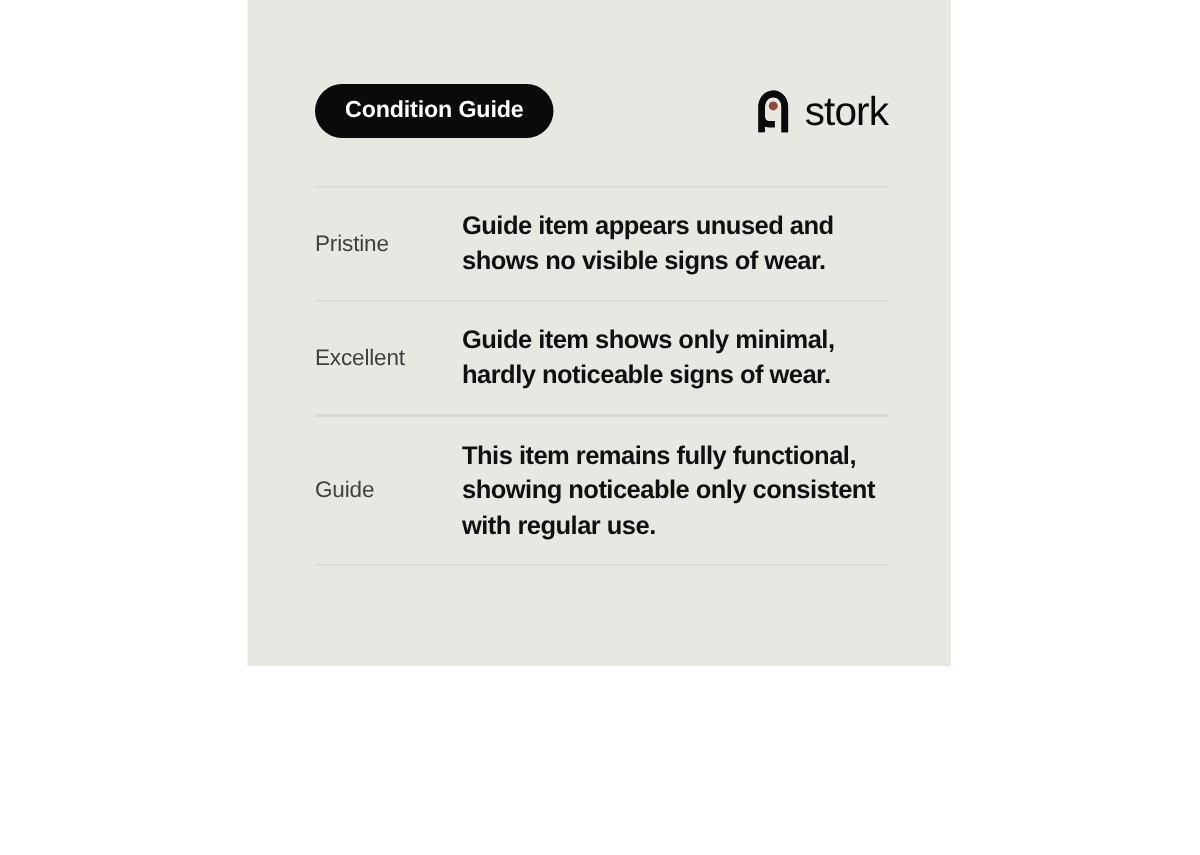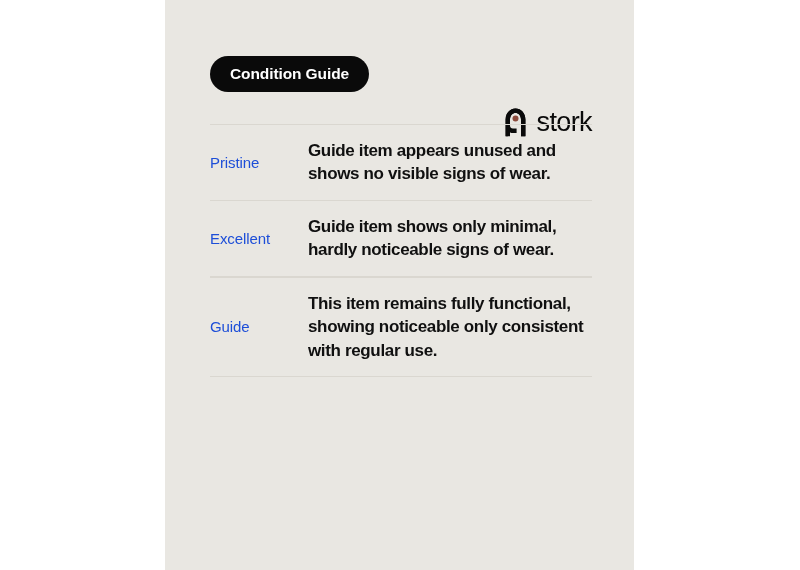--- a/index.html
+++ b/index.html
@@ -21,21 +21,21 @@
     height: 570px;
     background: #FFFFFF;
   }
 
   
   #card {
     position: absolute;
     left: 165px;
     top: 0;
     width: 469px;
-    height: 570px;
+    height: 444px;
     background: #E9E7E2;
     box-sizing: border-box;
   }
 
   
   .header {
     position: absolute;
     left: 45px;
     top: 56px;
     width: 382px;
@@ -62,21 +62,20 @@
   }
 
   .brand {
     position: absolute;
     right: 0;
     top: 0;
     height: 36px;
     display: flex;
     align-items: center;
     gap: 8px;
-    margin-top: 48px;
   }
 
   .brand-mark {
     width: 25px;
     height: 30px;
     display: block;
     flex: 0 0 auto;
   }
 
   .brand-word {
@@ -106,21 +105,21 @@
     display: flex;
     align-items: center;
     min-height: 72px;
     padding: 14px 0;
     box-sizing: border-box;
   }
 
   .row-label {
     flex: 0 0 98px;
     font-size: 15px;
-    color: #1d4ed8;
+    color: #404040;
     letter-spacing: -0.1px;
     line-height: 1.3;
   }
 
   .row-desc {
     flex: 1 1 auto;
     font-size: 17px;
     font-weight: bold;
     color: #101010;
     letter-spacing: -0.35px;

